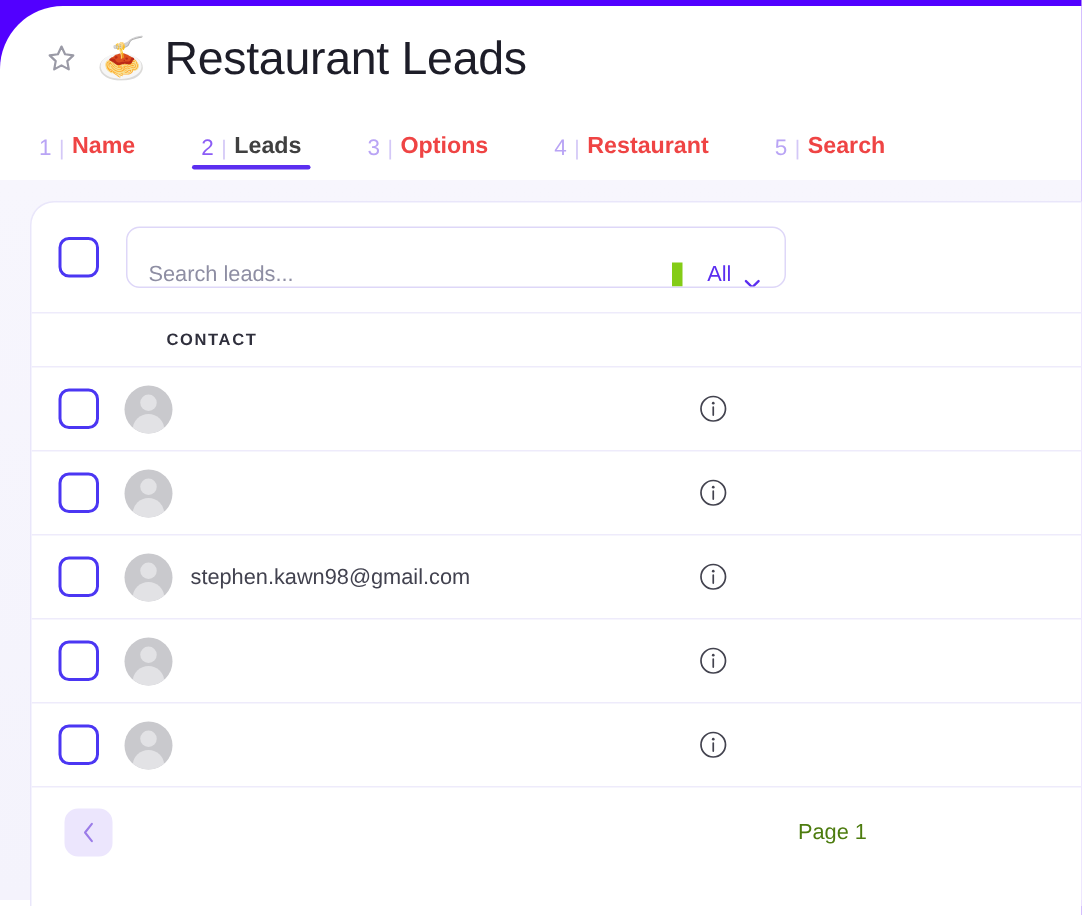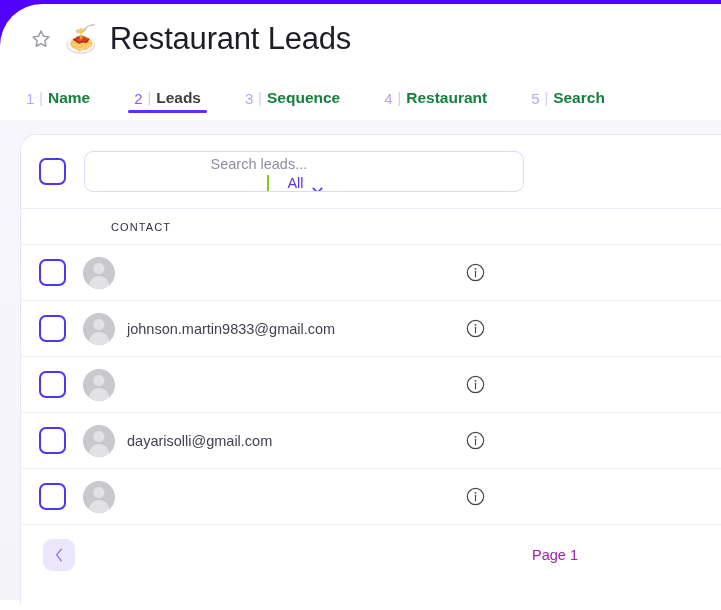--- a/index.html
+++ b/index.html
@@ -88,21 +88,21 @@
     color: #b9a4f5;
   }
   .tab-sep {
     font-size: 14px;
     color: #d4c8f7;
     margin: 0 -2px;
   }
   .tab-label {
     font-size: 15.5px;
     font-weight: 700;
-    color: #15803d;
+    color: #ef4444;
     white-space: nowrap;
   }
 
   .tab.is-active .tab-num { color: #8b5cf6; }
   .tab.is-active .tab-label { color: #404040; }
 
   .tab-underline {
     position: absolute;
     left: 0;
     right: 0;
@@ -150,28 +150,27 @@
     height: 27px;
     flex: none;
     border: 2px solid #4b36f3;
     border-radius: 7px;
     background: #fff;
     cursor: pointer;
   }
 
   .search-wrap {
     display: flex;
-    align-items: center;
+    align-items: flex-end;
     width: 440px;
     height: 41px;
     border: 1px solid #ded7f8;
     border-radius: 9px;
     background: #fff;
     overflow: hidden;
-    flex-direction: column;
   }
 
   .search-input {
     flex: 1 1 auto;
     border: none;
     outline: none;
     padding: 0 14px;
     font-family: "Liberation Sans", sans-serif;
     font-size: 14.5px;
     color: #3a3a48;
@@ -179,21 +178,21 @@
   }
   .search-input::placeholder { color: #8e8ea3; }
 
   .filter-select {
     flex: none;
     width: 75px;
     display: flex;
     align-items: center;
     justify-content: center;
     gap: 8px;
-    border-left: 2px solid #84cc16;
+    border-left: 7px solid #84cc16;
     cursor: pointer;
     user-select: none;
   }
   .filter-label {
     font-size: 14.5px;
     font-weight: 500;
     color: #5b2ef0;
   }
   .chevron-down {
     width: 11px;
@@ -204,21 +203,21 @@
   
   .col-head {
     display: flex;
     align-items: center;
     height: 36px;
     padding-left: 90px;
     border-bottom: 1px solid #eeebfb;
   }
   .col-head-label {
     font-size: 11px;
-    font-weight: 400;
+    font-weight: 700;
     letter-spacing: 1.1px;
     color: #2f2f3c;
   }
 
   .row {
     display: flex;
     align-items: center;
     height: 56px;
     padding-left: 18px;
     border-bottom: 1px solid #eeebfb;
@@ -293,21 +292,21 @@
     align-items: center;
     justify-content: center;
     cursor: pointer;
     flex: none;
   }
   .chevron-left { width: 9px; height: 14px; display: block; }
 
   .page-indicator {
     font-size: 14.5px;
     font-weight: 500;
-    color: #a21caf;
+    color: #4d7c0f;
     margin-left: 457px;
     white-space: nowrap;
   }
 </style>
 </head>
 <body>
 
 <div class="app-shell">
 
   <div class="header">
@@ -332,21 +331,21 @@
     <div class="tab is-active">
       <span class="tab-num">2</span>
       <span class="tab-sep">|</span>
       <span class="tab-label">Leads</span>
       <span class="tab-underline"></span>
     </div>
 
     <div class="tab">
       <span class="tab-num">3</span>
       <span class="tab-sep">|</span>
-      <span class="tab-label">Sequence</span>
+      <span class="tab-label">Options</span>
 
     </div>
 
     <div class="tab">
       <span class="tab-num">4</span>
       <span class="tab-sep">|</span>
       <span class="tab-label">Restaurant</span>
 
     </div>
 
@@ -396,52 +395,51 @@
           </svg>
         </span>
       </div>
 
       <div class="row">
         <div class="checkbox"></div>
         <div class="avatar">
           <span class="av-head"></span>
             <span class="av-body"></span>
         </div>
-        <span class="row-email">johnson.martin9833@gmail.com</span>
         <span class="info-icon">
           <svg viewBox="0 0 20 20" width="19" height="19" fill="none" stroke="#43434f" stroke-width="1.2">
             <circle cx="10" cy="10" r="8.6"></circle>
             <circle cx="10" cy="6.1" r="0.95" fill="#43434f" stroke="none"></circle>
             <path d="M10 8.8v5.6" stroke-linecap="round"></path>
           </svg>
         </span>
       </div>
 
       <div class="row">
         <div class="checkbox"></div>
         <div class="avatar">
           <span class="av-head"></span>
             <span class="av-body"></span>
         </div>
+        <span class="row-email">stephen.kawn98@gmail.com</span>
         <span class="info-icon">
           <svg viewBox="0 0 20 20" width="19" height="19" fill="none" stroke="#43434f" stroke-width="1.2">
             <circle cx="10" cy="10" r="8.6"></circle>
             <circle cx="10" cy="6.1" r="0.95" fill="#43434f" stroke="none"></circle>
             <path d="M10 8.8v5.6" stroke-linecap="round"></path>
           </svg>
         </span>
       </div>
 
       <div class="row">
         <div class="checkbox"></div>
         <div class="avatar">
           <span class="av-head"></span>
             <span class="av-body"></span>
         </div>
-        <span class="row-email">dayarisolli@gmail.com</span>
         <span class="info-icon">
           <svg viewBox="0 0 20 20" width="19" height="19" fill="none" stroke="#43434f" stroke-width="1.2">
             <circle cx="10" cy="10" r="8.6"></circle>
             <circle cx="10" cy="6.1" r="0.95" fill="#43434f" stroke="none"></circle>
             <path d="M10 8.8v5.6" stroke-linecap="round"></path>
           </svg>
         </span>
       </div>
 
       <div class="row">

